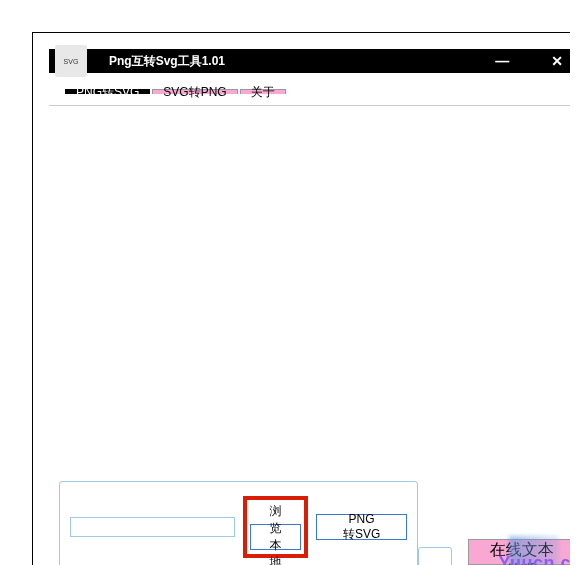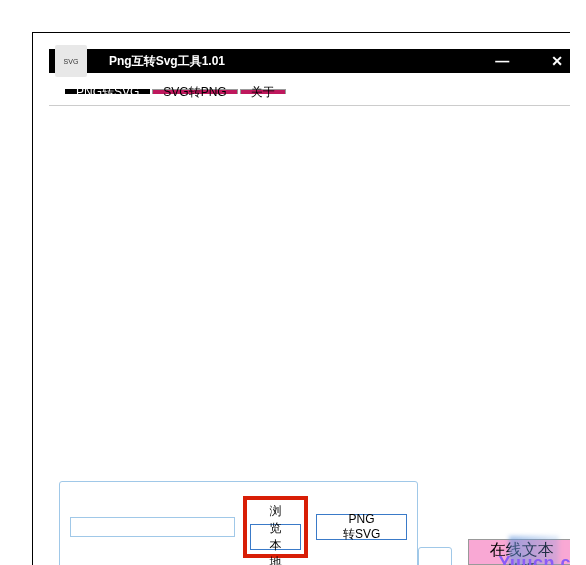--- a/index.html
+++ b/index.html
@@ -4,21 +4,21 @@
   <style>
     * { margin: 0; padding: 16px; box-sizing: border-box; }
     body { font-family: "Microsoft YaHei", sans-serif; font-size: 12px; background: #fff; }
     .window { width: 586px; height: 565px; border: 1px solid #000; position: relative; }
     .titlebar { background: #000; color: #fff; height: 24px; display: flex; align-items: center; padding: 0 6px; }
     .titlebar-icon { width: 14px; height: 14px; background: #e8e8e8; border-radius: 2px; margin-right: 6px; display: flex; align-items: center; justify-content: center; font-size: 7px; color: #333; }
     .titlebar-title { flex: 1; font-size: 12px; font-weight: bold; }
     .titlebar-controls { display: flex; gap: 10px; font-weight: bold; font-size: 14px; }
     .titlebar-btn { cursor: pointer; color: #fff; }
     .tabs { display: flex; background: #fff; border-bottom: 1px solid #ccc; height: 22px; }
-    .tab { padding: 2px 10px; border: 1px solid #999; border-bottom: none; margin-right: 2px; cursor: pointer; font-size: 12px; background: #be185d; display: flex; align-items: center; }
+    .tab { padding: 2px 10px; border: 1px solid #999; border-bottom: none; margin-right: 2px; cursor: pointer; font-size: 12px; background: #f9a8d4; display: flex; align-items: center; }
     .tab.active { background: #000; color: #fff; border-color: #000; }
     .content { padding: 10px; height: calc(100% - 46px); display: flex; flex-direction: row; align-items: flex-end; }
     .top-panel { border: 1px solid #a0c8e8; border-radius: 3px; padding: 14px 10px; display: flex; align-items: center; gap: 8px; margin-bottom: 8px; }
     .path-input { flex: 1; height: 20px; border: 1px solid #a0c8e8; padding: 0 4px; font-size: 12px; }
     .highlighted-box { border: 4px solid #d81e06; padding: 4px 3px; display: inline-block; }
     .btn { height: 26px; padding: 0 18px; border: 1px solid #3a7ac8; background: #fff; cursor: pointer; font-size: 12px; display: inline-flex; align-items: center; justify-content: center; }
     .btn-convert { padding: 0 26px; }
     .main-panel { flex: 1; border: 1px solid #a0c8e8; border-radius: 3px; }
     .bottom-bar { display: flex; justify-content: flex-end; gap: 8px; padding-top: 8px; align-items: center; }
     .btn-bottom { height: 26px; padding: 0 14px; border: 1px solid #999; background: #f9a8d4; cursor: pointer; font-size: 16px; }

